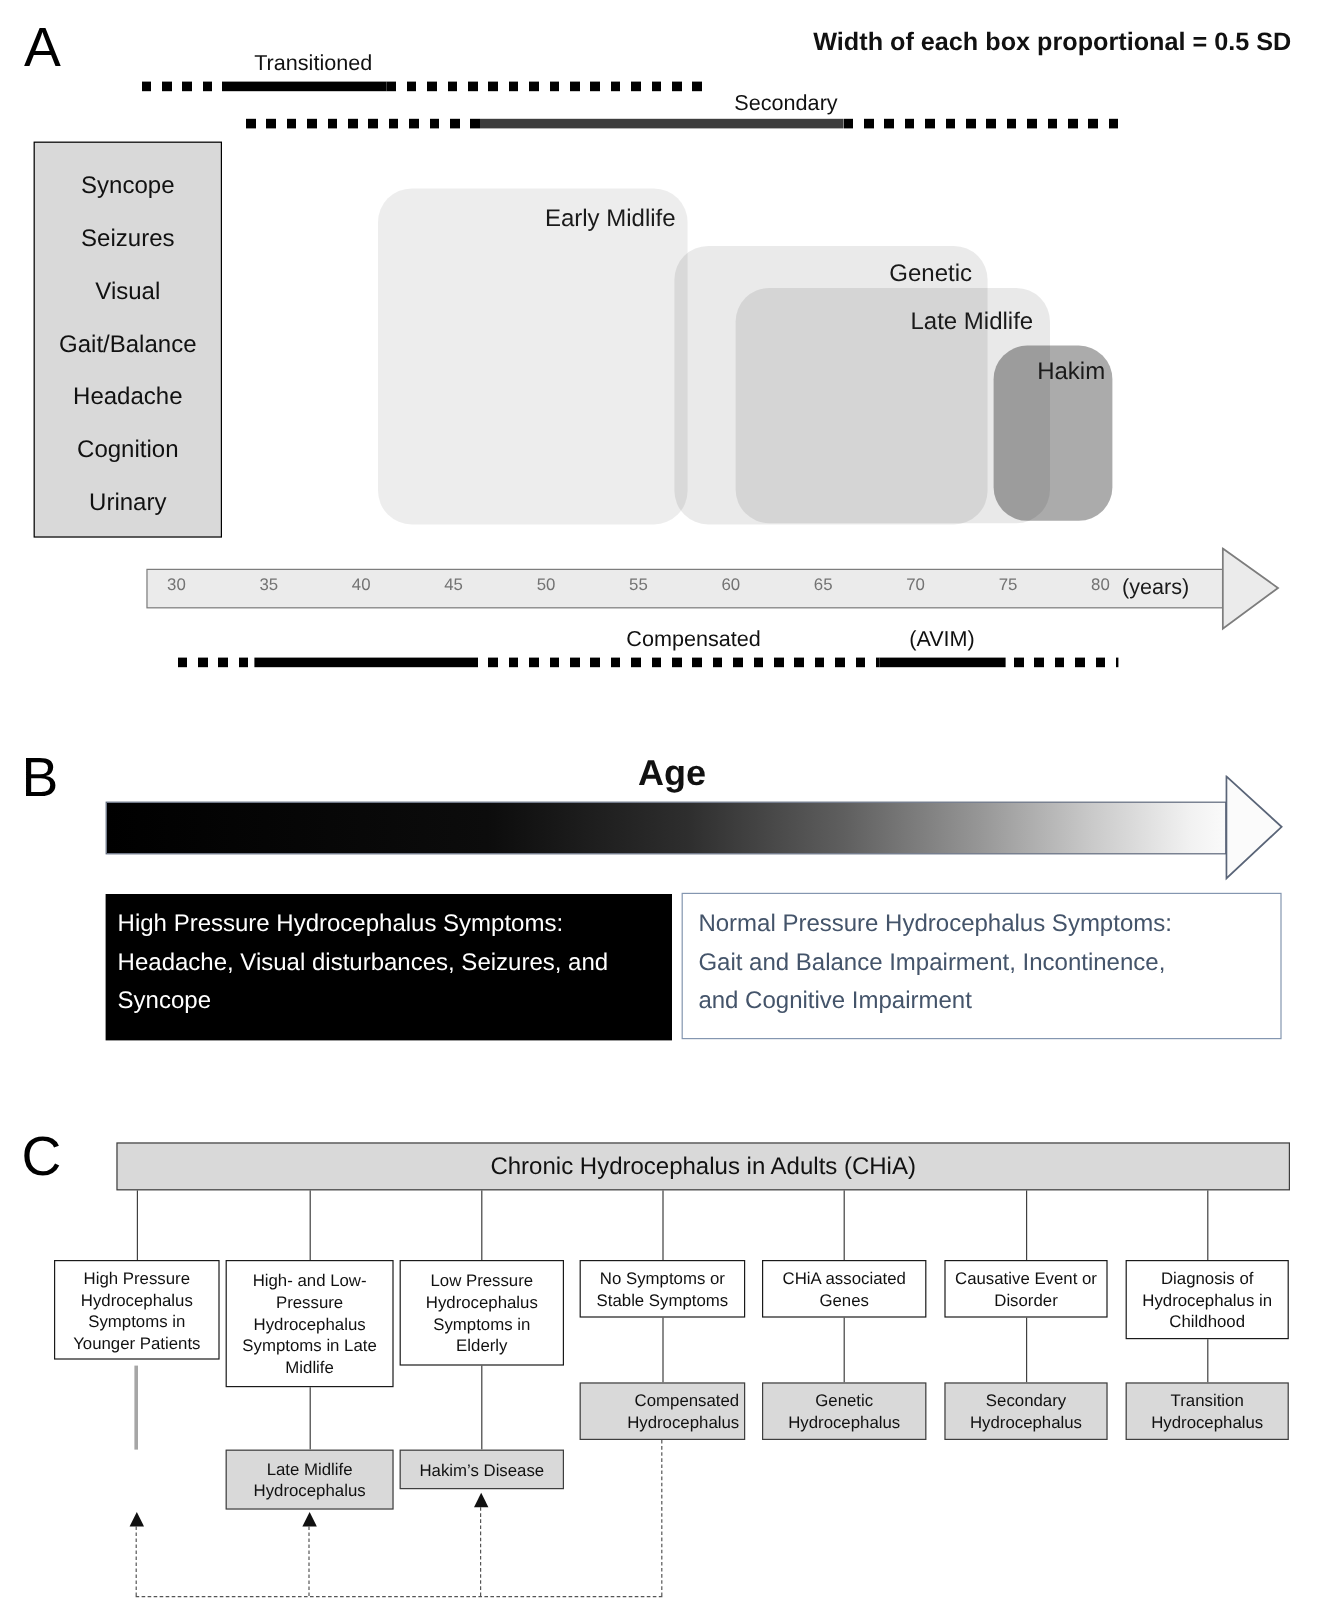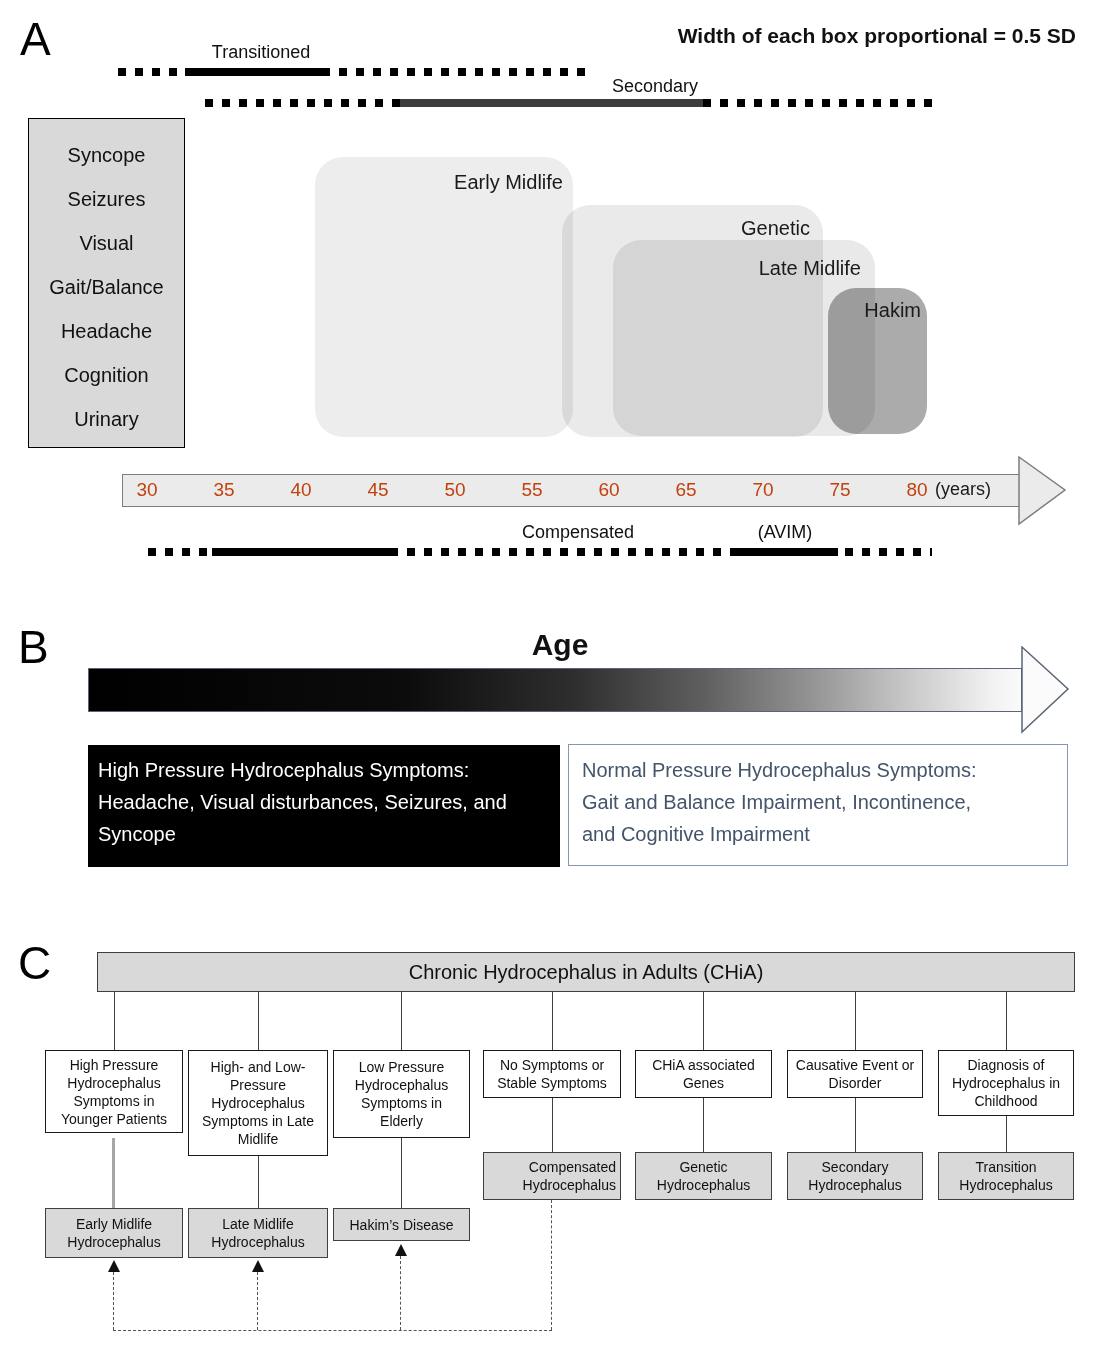--- a/index.html
+++ b/index.html
@@ -23,21 +23,21 @@
   .gbox{border-radius:28px;box-sizing:border-box;}
   .gbox .glabel{position:absolute;font-size:20px;color:#1a1a1a;white-space:nowrap;}
   .g-early{left:315px;top:157px;width:258px;height:280px;background:rgba(0,0,0,0.072);}
   .g-genetic{left:562px;top:205px;width:261px;height:232px;background:rgba(0,0,0,0.082);}
   .g-late{left:613px;top:240px;width:262px;height:196px;background:rgba(0,0,0,0.085);}
   .g-hakim{left:828px;top:288px;width:99px;height:146px;background:rgba(0,0,0,0.33);}
   .axis-bar{
     left:122px;top:474px;width:898px;height:33px;background:#ebebeb;
     border:1.5px solid #7d7d7d;box-sizing:border-box;
   }
-  .axis-tick{position:absolute;top:4px;font-size:19px;color:#c2410c;transform:translateX(-50%);white-space:nowrap;}
+  .axis-tick{position:absolute;top:4px;font-size:14px;color:#737373;transform:translateX(-50%);white-space:nowrap;}
   .axis-unit{position:absolute;top:4px;font-size:18px;color:#1a1a1a;white-space:nowrap;}
   
   .age-label{font-size:30px;font-weight:700;transform:translateX(-50%);}
   .grad-arrow-body{
     left:88px;top:668px;width:934px;height:44px;box-sizing:border-box;
     border:1px solid #5a6578;
     background:linear-gradient(90deg,#000 0%,#0c0c0c 34%,#2e2e2e 52%,#5f5f5f 66%,#969696 78%,#c9c9c9 88%,#f2f2f2 97%,#fafafa 100%);
   }
   .b-black-box{
     left:88px;top:745px;width:472px;height:122px;background:#000;color:#fff;
@@ -185,21 +185,20 @@
   <div class="abs vline" style="left:401px;top:1138px;height:70px;"></div>
   <div class="abs vline" style="left:552px;top:1098px;height:54px;"></div>
   <div class="abs vline" style="left:703px;top:1098px;height:54px;"></div>
   <div class="abs vline" style="left:855px;top:1098px;height:54px;"></div>
   <div class="abs vline" style="left:1006px;top:1116px;height:36px;"></div>
 
   <div class="abs dbox" style="left:483px;top:1152px;width:138px;height:48px;text-align:right;">Compensated Hydrocephalus</div>
   <div class="abs dbox" style="left:635px;top:1152px;width:137px;height:48px;">Genetic Hydrocephalus</div>
   <div class="abs dbox" style="left:787px;top:1152px;width:136px;height:48px;">Secondary Hydrocephalus</div>
   <div class="abs dbox" style="left:938px;top:1152px;width:136px;height:48px;">Transition Hydrocephalus</div>
-  <div class="abs dbox" style="left:45px;top:1208px;width:138px;height:50px;">Early Midlife Hydrocephalus</div>
   <div class="abs dbox" style="left:188px;top:1208px;width:140px;height:50px;">Late Midlife Hydrocephalus</div>
   <div class="abs dbox" style="left:333px;top:1208px;width:137px;height:33px;">Hakim’s Disease</div>
 
   <div class="abs vdash" style="left:551px;top:1200px;height:130px;"></div>
   <div class="abs hdash" style="left:113px;top:1330px;width:439px;"></div>
   <div class="abs vdash" style="left:113px;top:1272px;height:58px;"></div>
   <div class="abs vdash" style="left:257px;top:1272px;height:58px;"></div>
   <div class="abs vdash" style="left:400px;top:1256px;height:74px;"></div>
   <div class="abs uparrow" style="left:108px;top:1260px;"></div>
   <div class="abs uparrow" style="left:252px;top:1260px;"></div>

